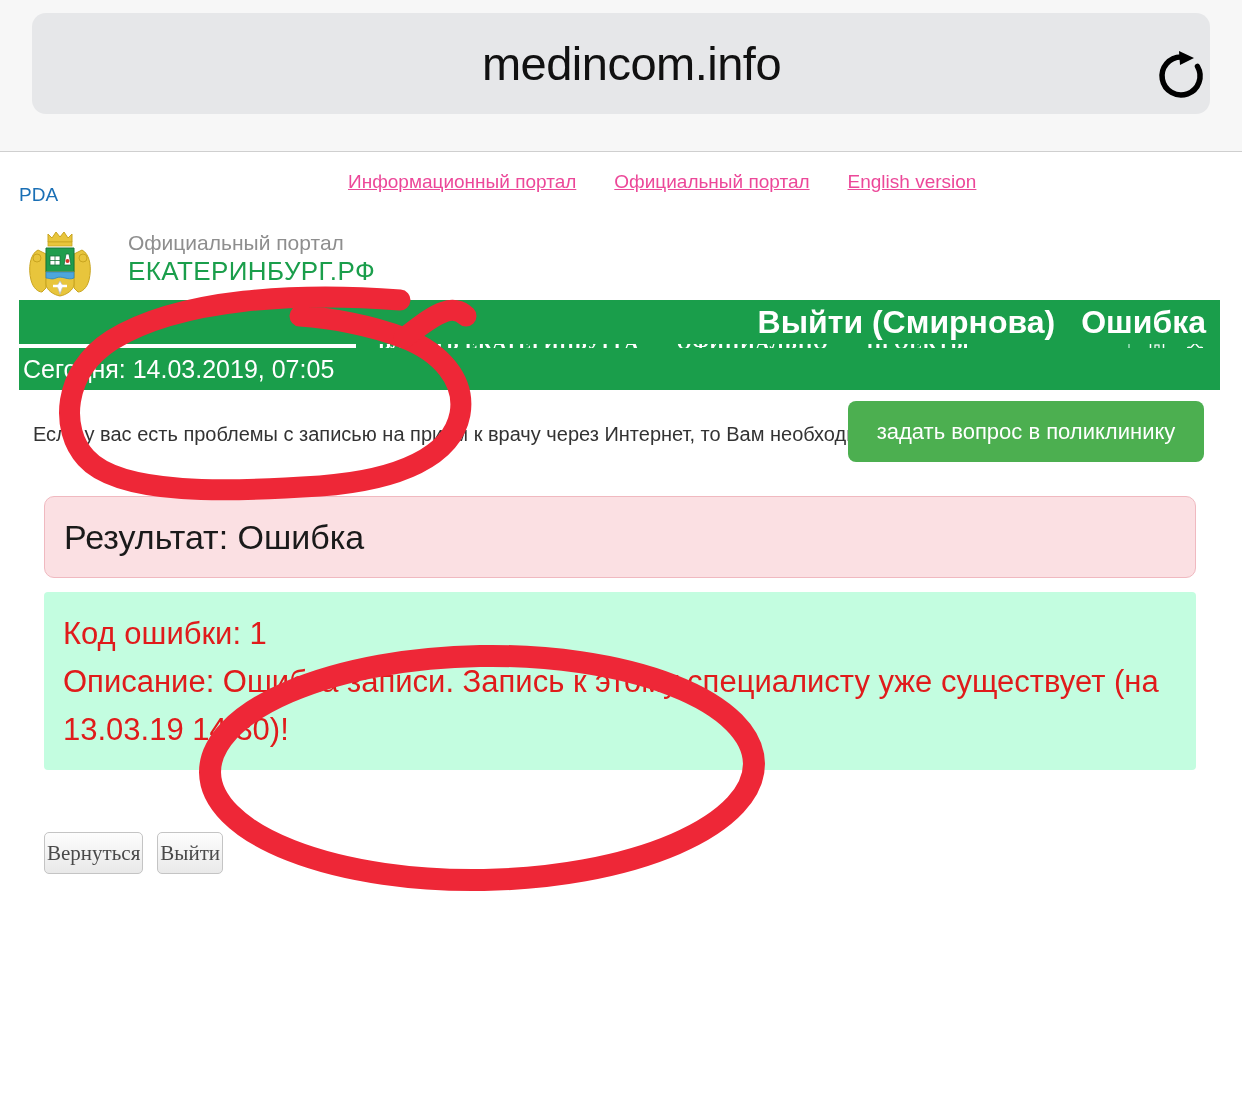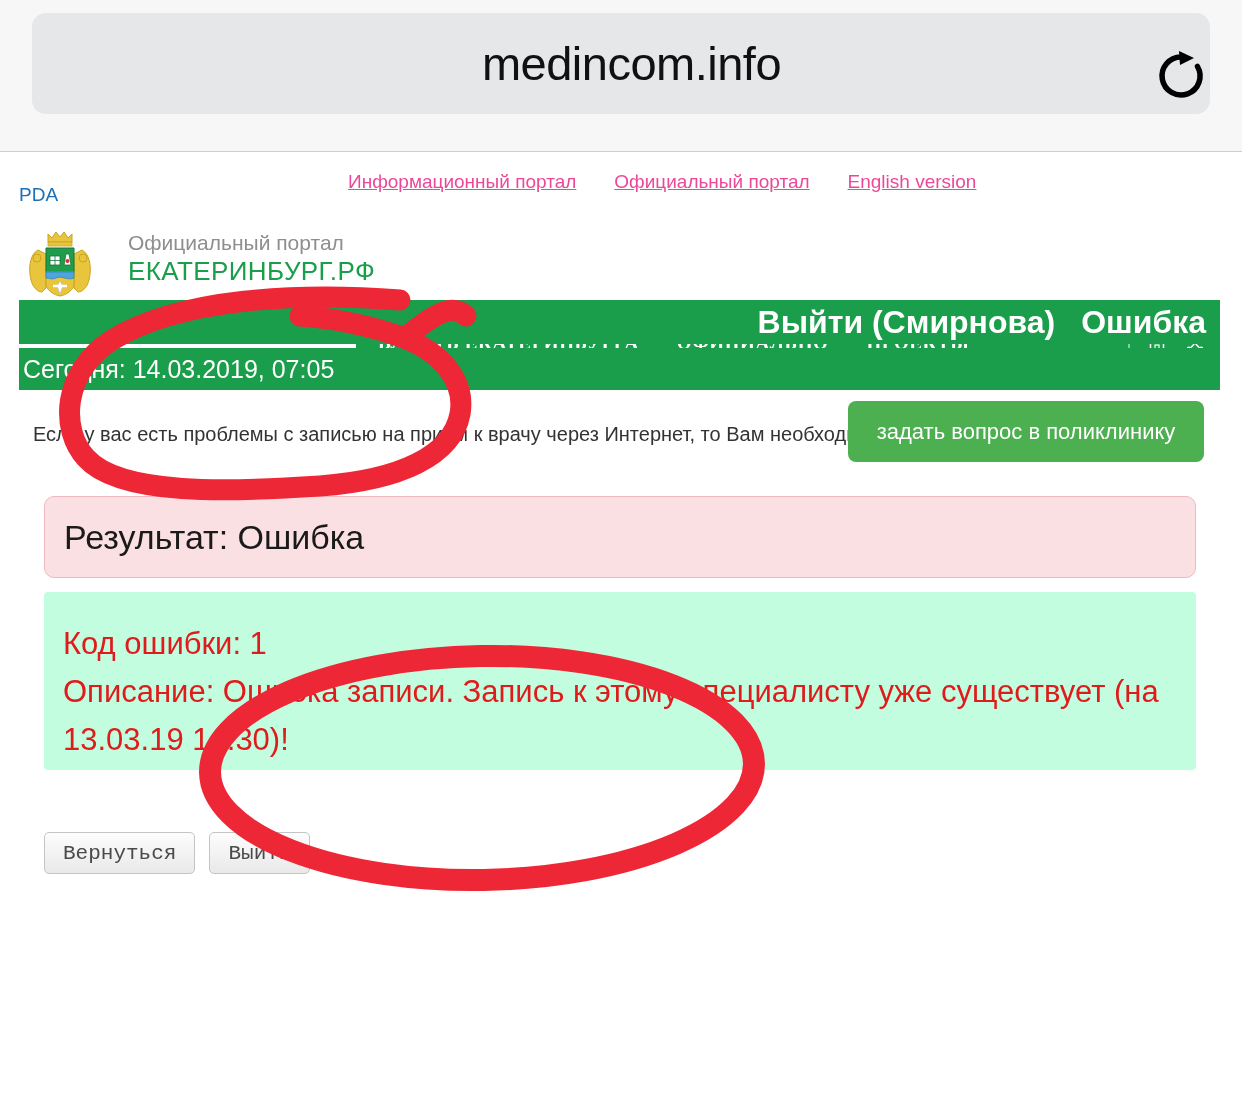--- a/index.html
+++ b/index.html
@@ -223,45 +223,45 @@
     padding-left: 19px;
   }
 
   
   .error-box {
     position: absolute;
     left: 44px; top: 440px;
     width: 1152px; height: 178px;
     background: #c3fde0;
     border-radius: 4px;
-    padding: 28px 18px 0 19px;
+    padding: 18px 18px 0 19px;
   }
   .error-box div {
     color: #e01b1b;
     font-size: 31px;
     line-height: 1.55;
   }
   .error-desc { max-width: 1120px; }
 
   
   .btn-row {
     position: absolute;
     left: 44px; top: 680px;
     display: flex;
     gap: 14px;
   }
   .gray-btn {
     height: 42px;
-    padding: 0 18px;
+    padding: 0 2px;
     background: linear-gradient(to bottom, #fdfdfd, #e9e9e9);
     border: 1px solid #c4c4c4;
     border-radius: 5px;
     font-size: 21px;
     color: #4a4a4a;
-    font-family: Liberation Mono, monospace;
+    font-family: Liberation Serif, serif;
     cursor: pointer;
   }
 
   
   .annotation {
     position: absolute;
     left: 0; top: 0;
     width: 1242px; height: 1120px;
     pointer-events: none;
   }

